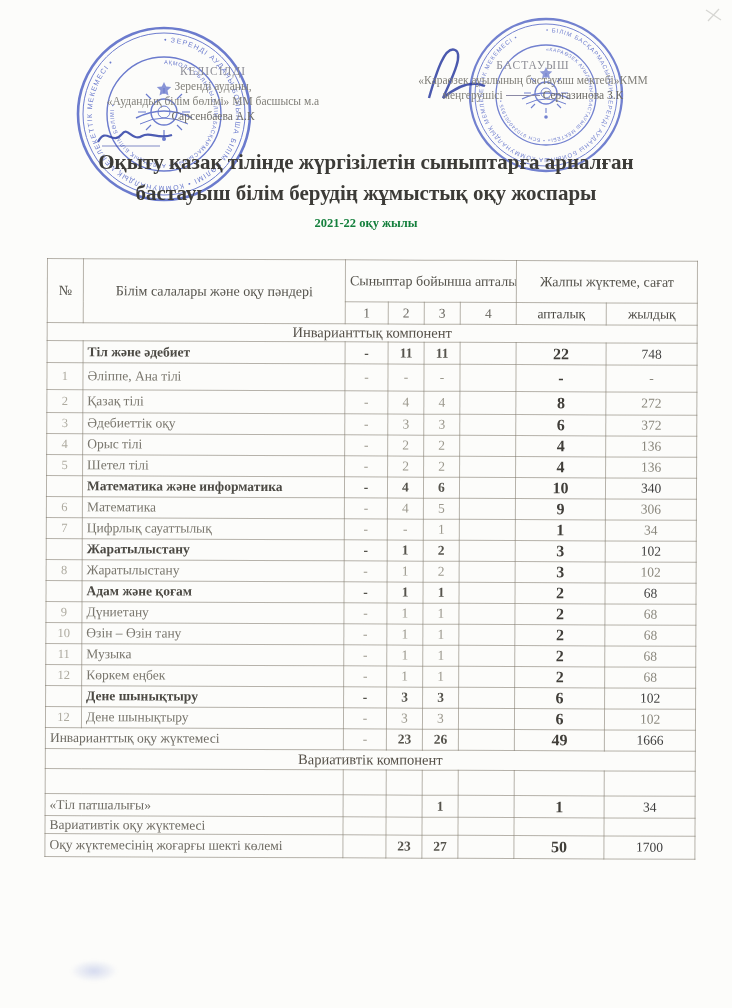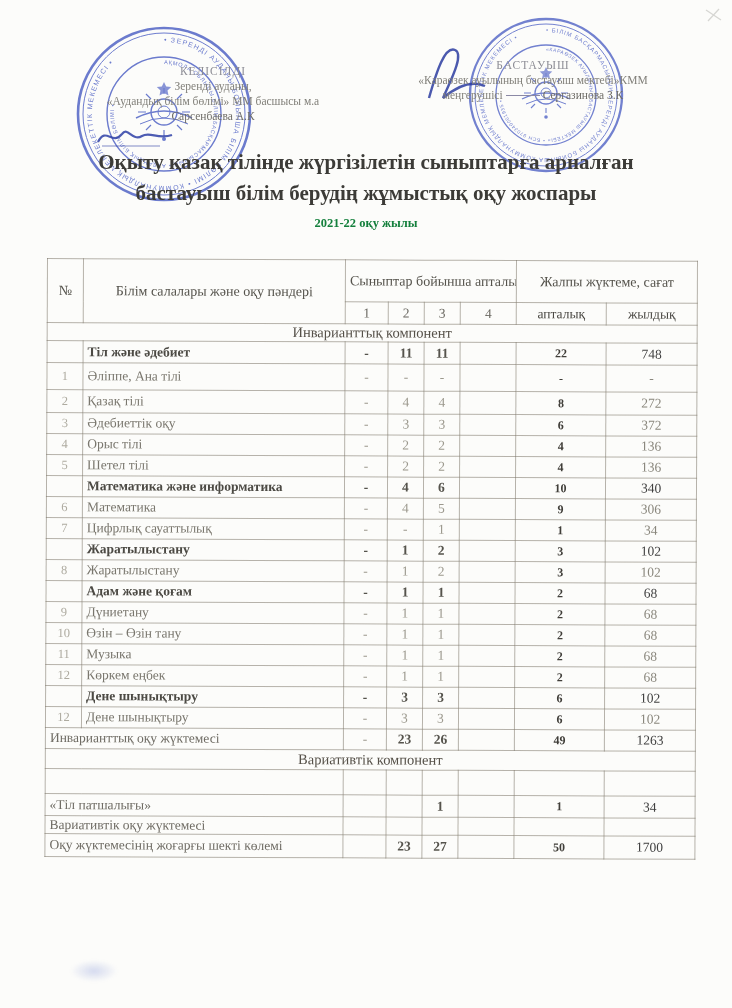--- a/index.html
+++ b/index.html
@@ -36,21 +36,21 @@
   td.grade-n{text-align:center;font-size:13.5px;color:#6b6962;}
   td.wk-h,td.yr-h{text-align:center;font-size:13.5px;font-weight:bold;color:#4a4843;border-radius:8px;}
   td.sec{text-align:center;font-weight:bold;font-size:14.5px;color:#565149;}
   td.numcol{text-align:center;font-size:12.5px;color:#aeaba0;}
   td.lbl{font-size:13.5px;}
   td.lbl.cat{font-weight:bold;color:#4c4a44;}
   td.lbl.sub{color:#7a776e;}
   td.lbl.tot{color:#6f6c64;}
   td.val{text-align:center;font-size:13.5px;color:#9c998e;}
   td.val.mid{color:#55534c;font-weight:bold;}
-  td.val.wk{font-weight:bold;color:#403e39;font-size:12px;}
+  td.val.wk{font-weight:bold;color:#403e39;font-size:16px;}
   td.val.yr{color:#404040;font-size:13.5px;}
   td.val.softyr{color:#8a877d;}
   
   .stamp{position:absolute;color:#4c5fc4;filter:blur(.35px);}
   .stamp-left{left:58px;top:8px;opacity:.82;}
   .stamp-right{left:455px;top:4px;opacity:.78;}
   .stamp text{fill:currentColor;font-family:"Liberation Sans", sans-serif;}
   .sig{position:absolute;pointer-events:none;}
   
   .smudge{position:absolute;left:70px;top:960px;width:48px;height:22px;border-radius:50%;
@@ -345,21 +345,21 @@
           <td class="val wk">6</td>
           <td class="val yr softyr">102</td>
         </tr>
         <tr style="height: 21px;">
           <td class="lbl tot" colspan="2">Инварианттық оқу жүктемесі</td>
           <td class="val">-</td>
           <td class="val mid">23</td>
           <td class="val mid">26</td>
           <td class="val"></td>
           <td class="val wk">49</td>
-          <td class="val yr">1263</td>
+          <td class="val yr">1666</td>
         </tr>
         <tr style="height: 20px;">
           <td class="sec" colspan="8">Вариативтік компонент</td>
         </tr>
         <tr style="height: 25px;">
           <td class="lbl" colspan="2"></td>
           <td class="val"></td>
           <td class="val mid"></td>
           <td class="val mid"></td>
           <td class="val"></td>

